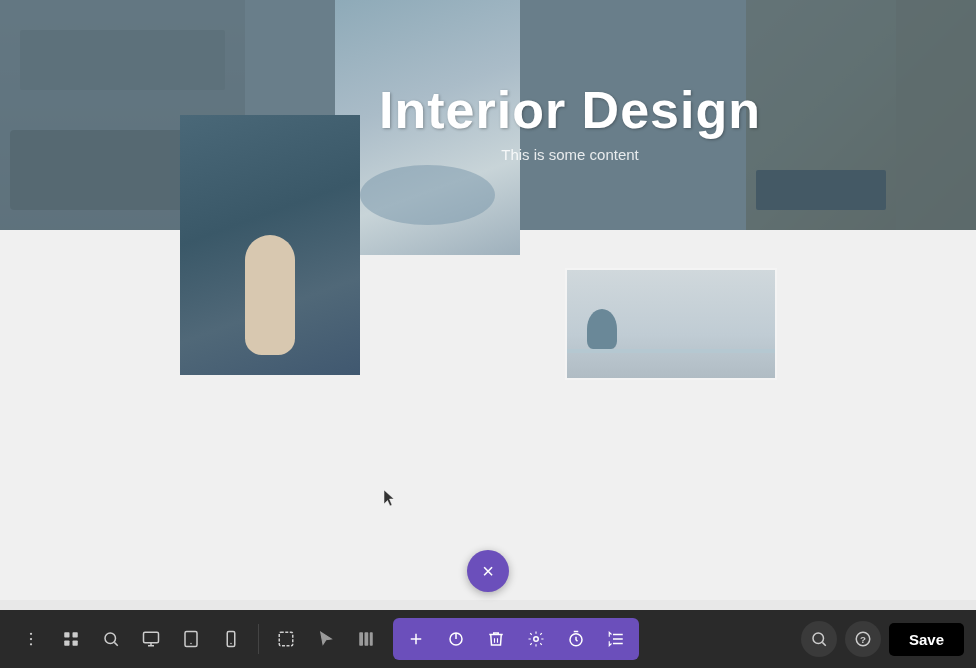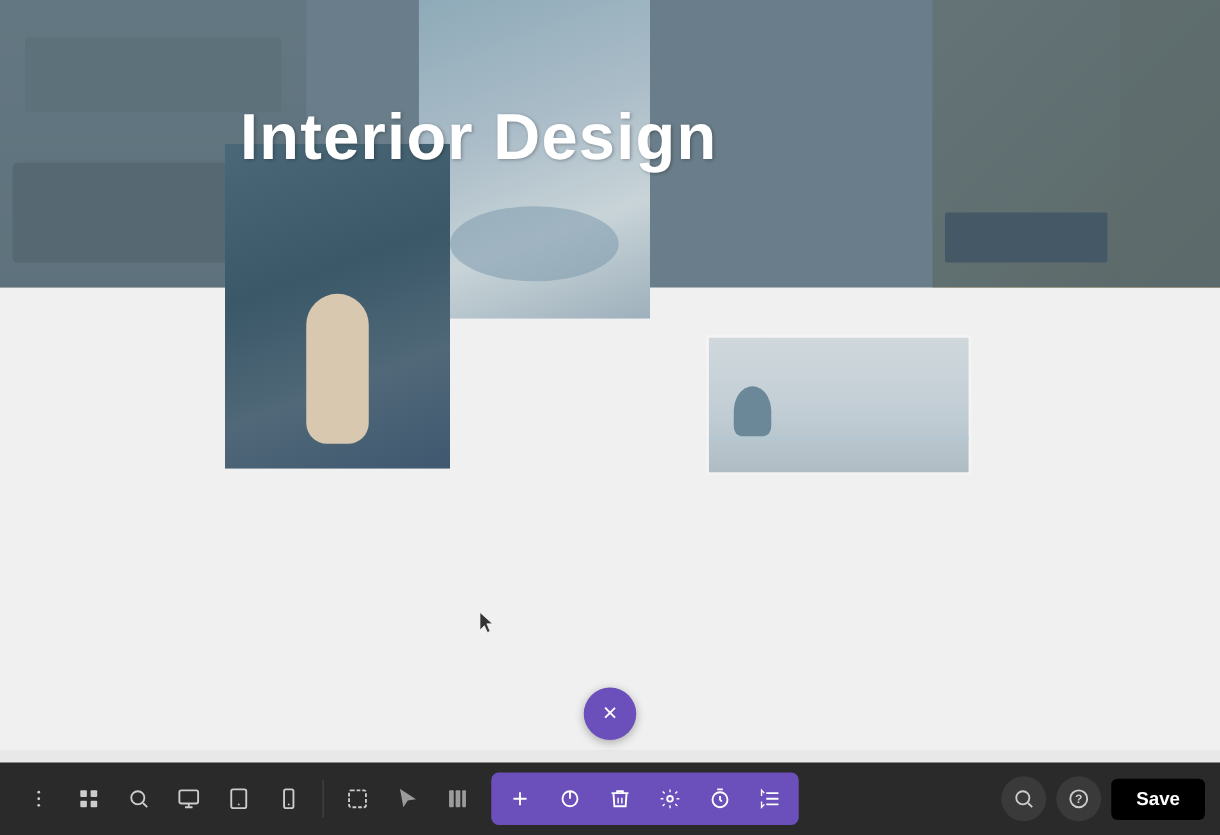--- a/index.html
+++ b/index.html
@@ -209,23 +209,24 @@
       width: 30px;
       height: 40px;
       background: #6a8898;
       border-radius: 50% 50% 20% 20%;
     }
 
     
     .hero-text-overlay {
       position: absolute;
       top: 80px;
-      left: 192px;
+      left: 164px;
       right: 0;
       z-index: 10;
+      text-align: center;
       pointer-events: none;
     }
 
     .hero-title {
       font-size: 52px;
       font-weight: 700;
       color: white;
       letter-spacing: 1px;
       text-shadow: 1px 1px 3px rgba(0,0,0,0.3);
     }
@@ -404,20 +405,21 @@
     <div class="photo-left-lower">
       <div class="vase-sim"></div>
     </div>
 
     <div class="photo-right-lower">
       <div class="shelf-sim"></div>
     </div>
 
     <div class="hero-text-overlay">
       <div class="hero-title">Interior Design</div>
+      <div class="hero-subtitle">This is some content</div>
     </div>
 
   </div>
 
   <div class="cursor-indicator">
     <svg viewBox="0 0 12 18" fill="none" xmlns="http://www.w3.org/2000/svg">
       <path d="M0 0L0 14L3.5 10.5L6 16L8 15L5.5 9L10 9Z" fill="#333" stroke="white" stroke-width="0.5"></path>
     </svg>
   </div>
 

